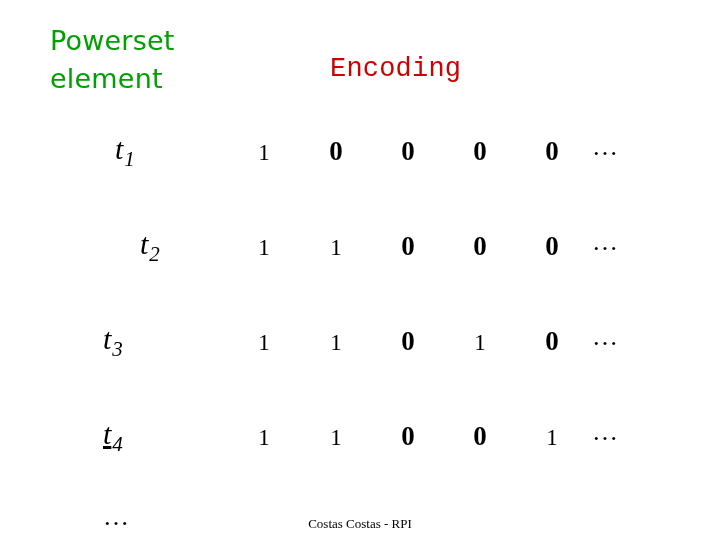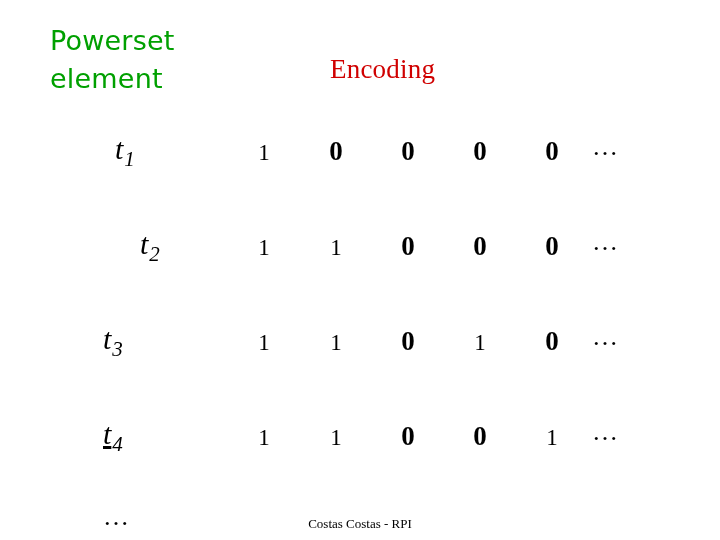--- a/index.html
+++ b/index.html
@@ -29,21 +29,21 @@
     font-size: 27px;
     line-height: 1.42;
     color: #00a000;
     white-space: pre-line;
     letter-spacing: 0.2px;
   }
   .heading-encoding {
     position: absolute;
     left: 330px;
     top: 54px;
-    font-family: Liberation Serif, serif;
+    font-family: Liberation Mono, monospace;
     font-size: 27px;
     color: #d00000;
     letter-spacing: 0.2px;
   }
 
   
   .table-area {
     position: absolute;
     left: 0;
     top: 110px;

